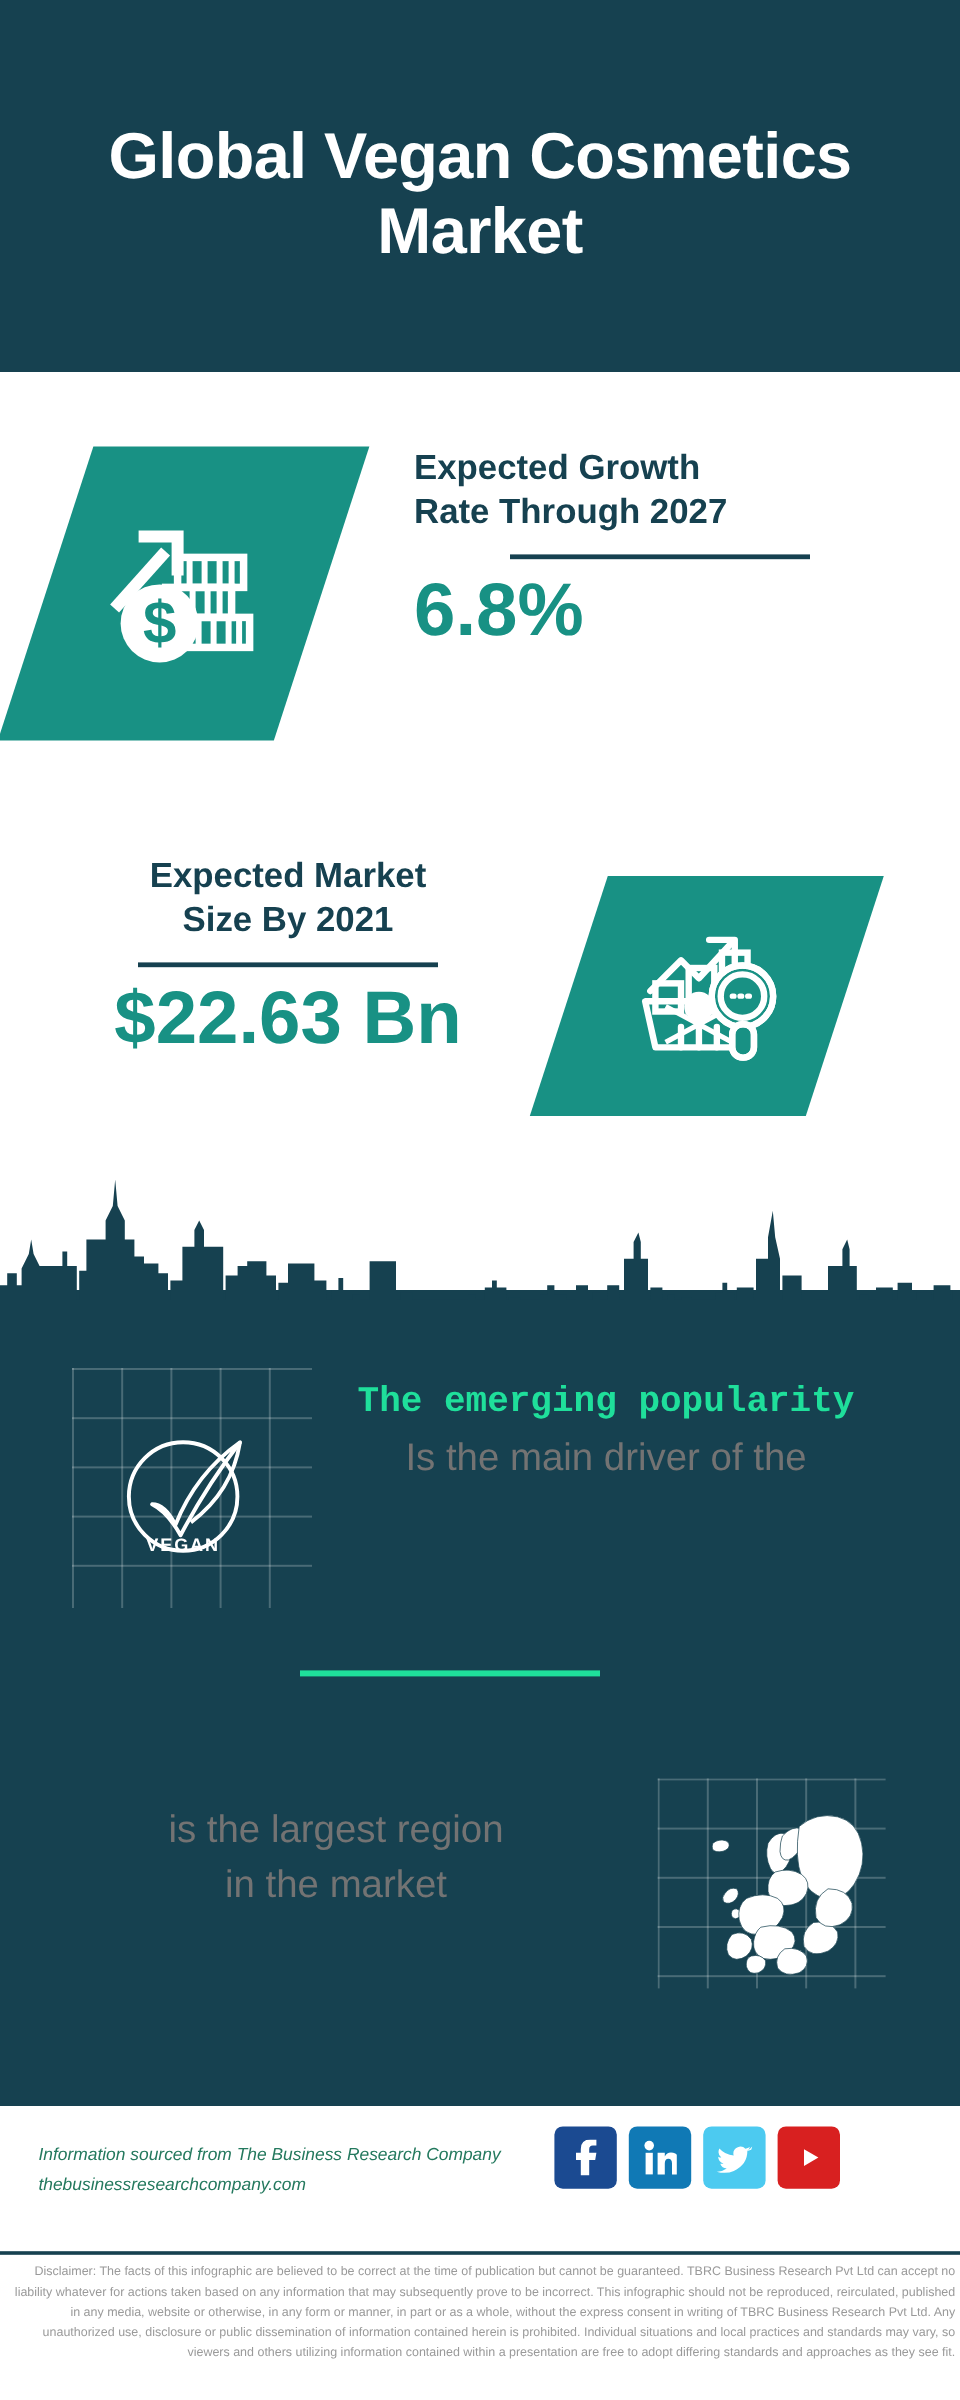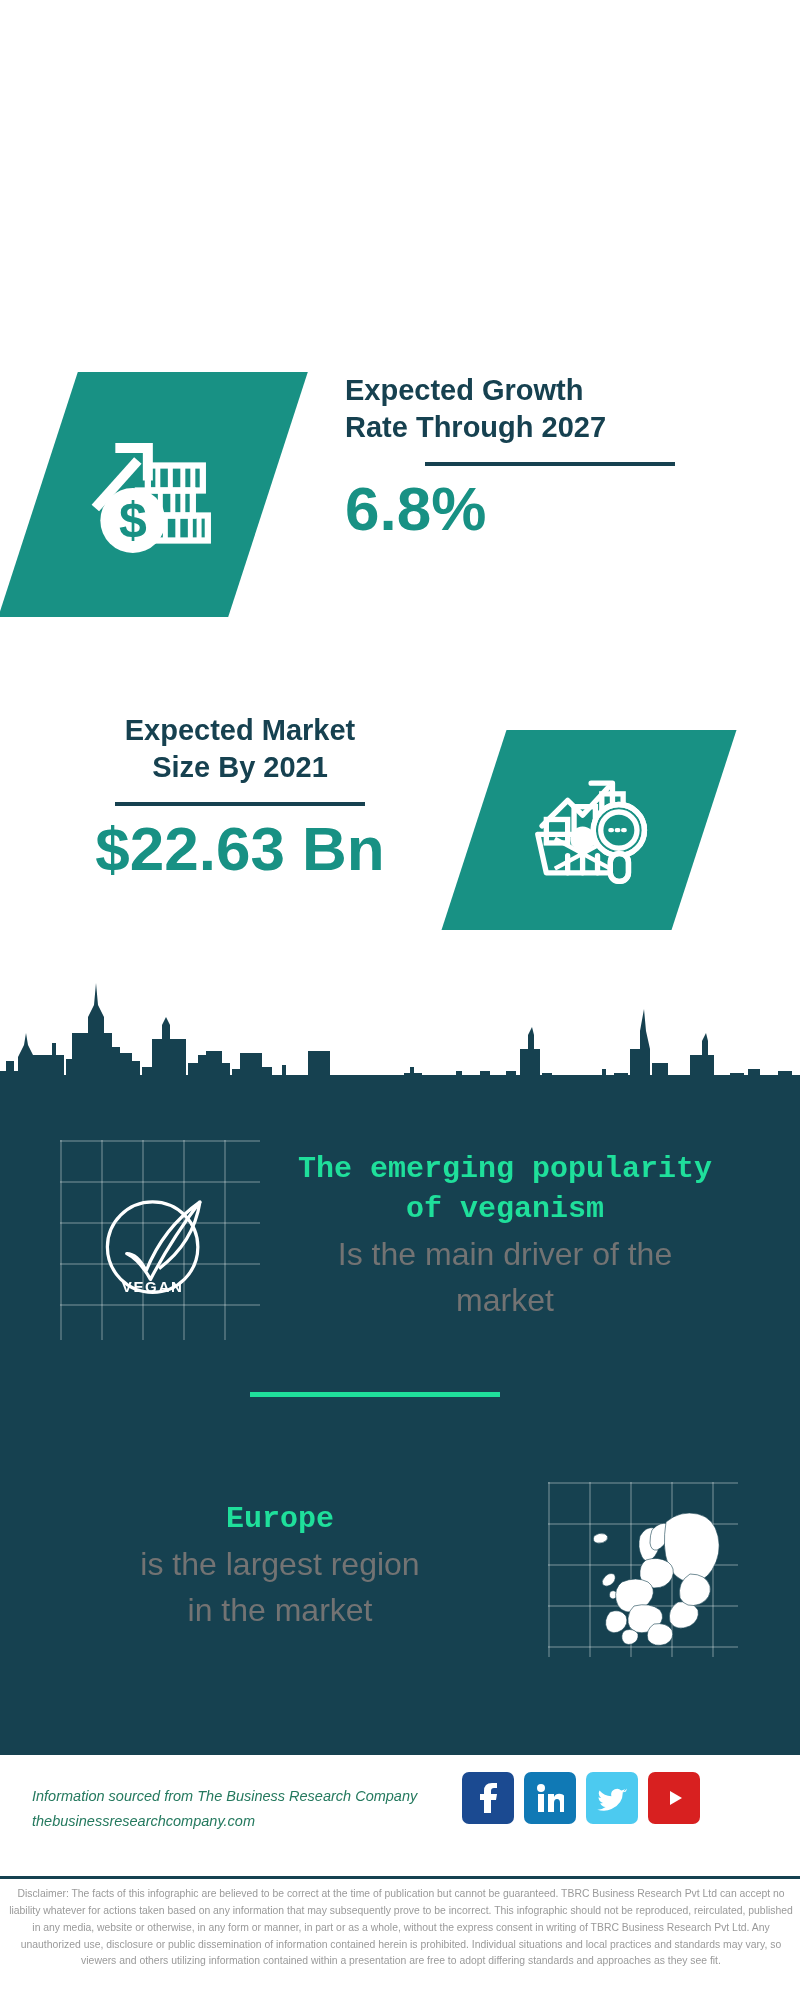--- a/index.html
+++ b/index.html
@@ -157,28 +157,31 @@
 
   .foot-rule {
     position:absolute; left:0; top:1876px; width:800px; height:3px;
     background:#164150;
   }
   .disclaimer {
     position:absolute; left:6px; top:1886px; width:790px;
     color:#9a9a9a;
     font-size:10.4px;
     line-height:1.62;
-    text-align:center;
+    text-align:right;
   }
 </style>
 </head>
 <body>
 
 <div class="page">
 
+  <div class="header">
+    <div class="header-title">Global Vegan Cosmetics Market</div>
+  </div>
 
   <div class="para para-1">
     <span class="glyph">
       <svg width="150" height="150" viewBox="0 0 120 120" fill="none">
         <path d="M14 72 L48 34" stroke="#ffffff" stroke-width="8"></path>
         <path d="M30 24 H56 V50" stroke="#ffffff" stroke-width="8" fill="none" stroke-linejoin="miter"></path>
         <rect x="56" y="38" width="44" height="20" fill="none" stroke="#ffffff" stroke-width="5"></rect>
         <path d="M64 38 v20 M74 38 v20 M84 38 v20 M92 38 v20" stroke="#ffffff" stroke-width="4"></path>
         <rect x="48" y="58" width="44" height="20" fill="none" stroke="#ffffff" stroke-width="5"></rect>
         <path d="M56 58 v20 M66 58 v20 M76 58 v20 M84 58 v20" stroke="#ffffff" stroke-width="4"></path>
@@ -282,29 +285,26 @@
         <circle cx="60" cy="66" r="42" stroke="#ffffff" stroke-width="3"></circle>
         <path d="M36 72 Q46 72 54 88 Q70 48 104 24 Q78 58 58 96 Q48 78 36 72 Z" fill="none" stroke="#ffffff" stroke-width="3" stroke-linejoin="round"></path>
         <path d="M104 24 Q98 62 66 86" stroke="#ffffff" stroke-width="3" fill="none"></path>
         <text x="60" y="108" font-family="'Liberation Sans',sans-serif" font-size="14" font-weight="bold" letter-spacing="1.5" fill="#ffffff" text-anchor="middle">VEGAN</text>
       </svg>
     </span>
   </div>
 
   <div class="driver-text">
     <div class="accent-head">The emerging popularity</div>
-    <div class="accent-head">of veganism</div>
     <div class="white-sub">Is the main driver of the</div>
-    <div class="white-sub">market</div>
   </div>
 
   <div class="mid-divider"></div>
 
   <div class="europe-text">
-    <div class="accent-head">Europe</div>
     <div class="white-sub">is the largest region</div>
     <div class="white-sub">in the market</div>
   </div>
 
   <div class="europe-map-wrap">
     <div class="grid-bg europe-grid"></div>
     <span>
       <svg width="190" height="175" viewBox="0 0 190 175" style="position:absolute;left:0;top:0;">
         <g fill="#ffffff" stroke="#164150" stroke-width="0.6">
           <path d="M46 54 q5 -4 11 -2 q4 2 2 6 q-4 4 -10 3 q-5 -1 -3 -7 Z"></path>

